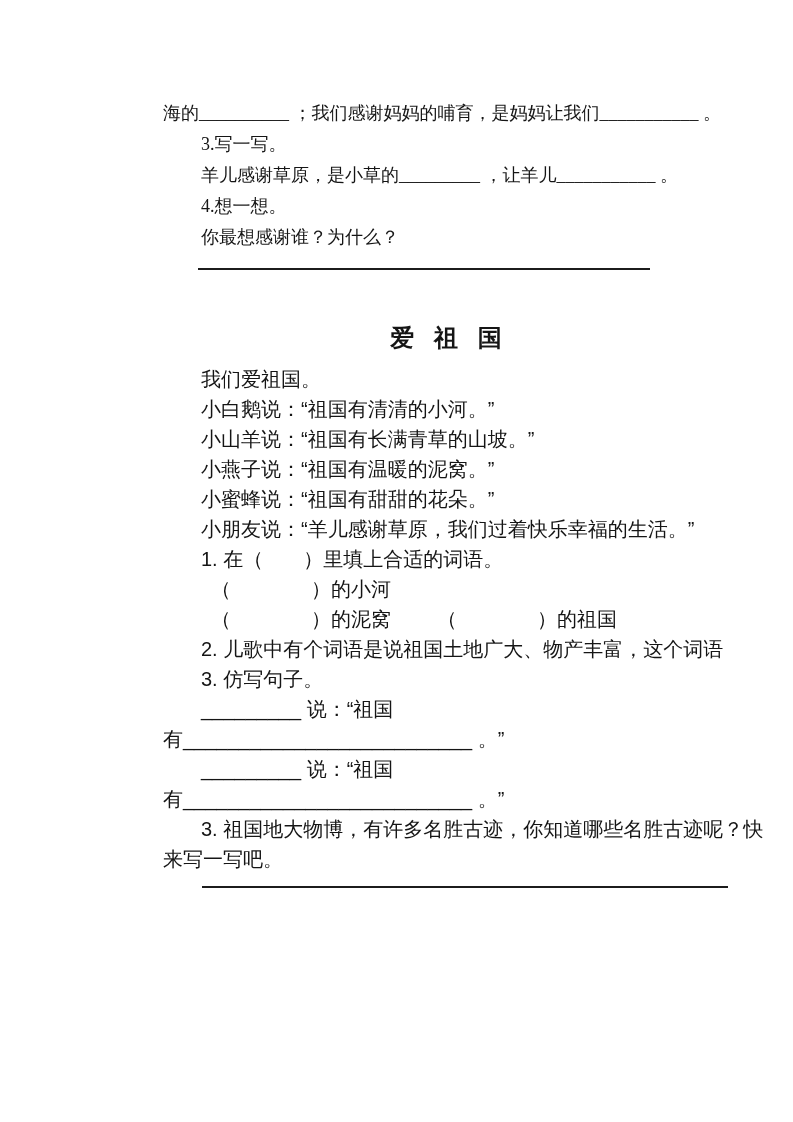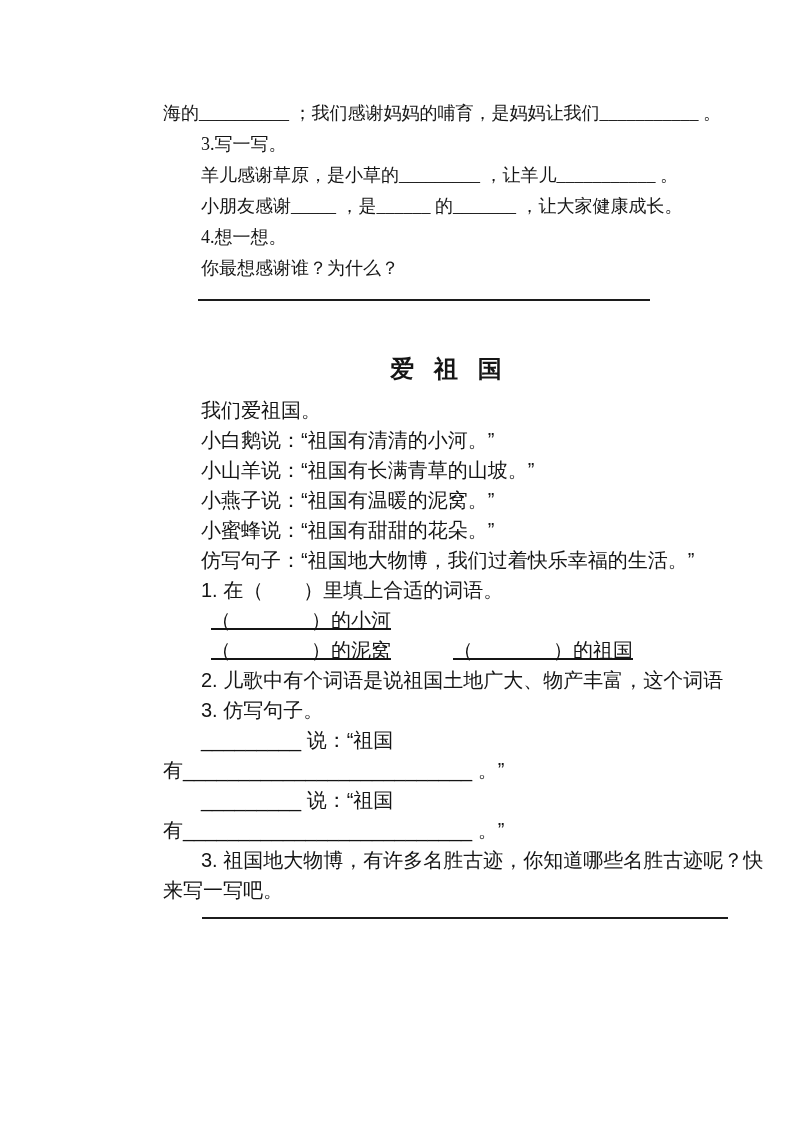--- a/index.html
+++ b/index.html
@@ -30,21 +30,21 @@
     white-space:nowrap;
   }
   .indent { padding-left:38px; }
   .lesson-title {
     font-family:"Liberation Sans","DejaVu Sans",sans-serif;
     font-size:24px; line-height:32px; font-weight:bold;
     text-align:center; word-spacing:13px;
     margin:52px 0 10px 0;
   }
   .pair-row {
-    display:flex; gap:62px; padding-left:48px;text-decoration:underline;
+    display:flex; gap:46px; padding-left:48px;
   }
   .pair-cell { white-space:pre; }
   .rule {
     border:0; border-top:2px solid #1c1c1c;
     height:0;
   }
   .rule1 { margin:15px 0 0 35px; width:452px; }
   .rule2 { margin:12px 0 0 39px; width:526px; }
   .footer {
     position:absolute; left:0; right:0; top:1033px;
@@ -57,35 +57,34 @@
 </head>
 <body>
 
 <div class="page">
   <div class="content">
 
     <div class="sec1">
       <div class="s1-line">海的__________ ；我们感谢妈妈的哺育，是妈妈让我们___________ 。</div>
       <div class="s1-line indent">3.写一写。</div>
       <div class="s1-line indent">羊儿感谢草原，是小草的_________ ，让羊儿___________ 。</div>
-      <div class="s1-line indent">小朋友感谢_____ ，是______ 的_______ ，让大家健康成长。</div>
       <div class="s1-line indent">4.想一想。</div>
       <div class="s1-line indent">你最想感谢谁？为什么？</div>
       <hr class="rule rule1">
     </div>
 
     <div>
       <div class="lesson-title">爱 祖 国</div>
 
       <div class="s2-line indent">我们爱祖国。</div>
       <div class="s2-line indent">小白鹅说：“祖国有清清的小河。”</div>
       <div class="s2-line indent">小山羊说：“祖国有长满青草的山坡。”</div>
       <div class="s2-line indent">小燕子说：“祖国有温暖的泥窝。”</div>
       <div class="s2-line indent">小蜜蜂说：“祖国有甜甜的花朵。”</div>
-      <div class="s2-line indent">仿写句子：“祖国地大物博，我们过着快乐幸福的生活。”</div>
+      <div class="s2-line indent">小朋友说：“羊儿感谢草原，我们过着快乐幸福的生活。”</div>
 
       <div class="s2-line indent">1. 在（　　）里填上合适的词语。</div>
 
       <div class="s2-line pair-row">
         <span class="pair-cell">（　　　　）的小河</span>
       </div>
       <div class="s2-line pair-row">
         <span class="pair-cell">（　　　　）的泥窝</span>
         <span class="pair-cell">（　　　　）的祖国</span>
       </div>

